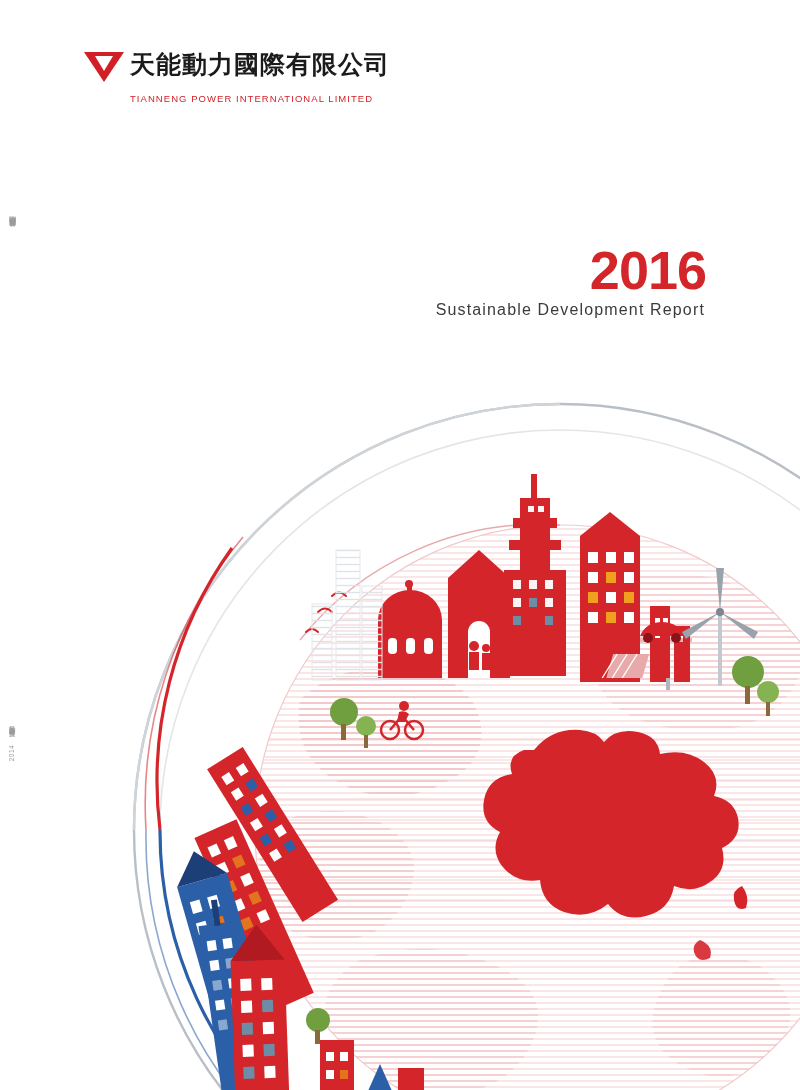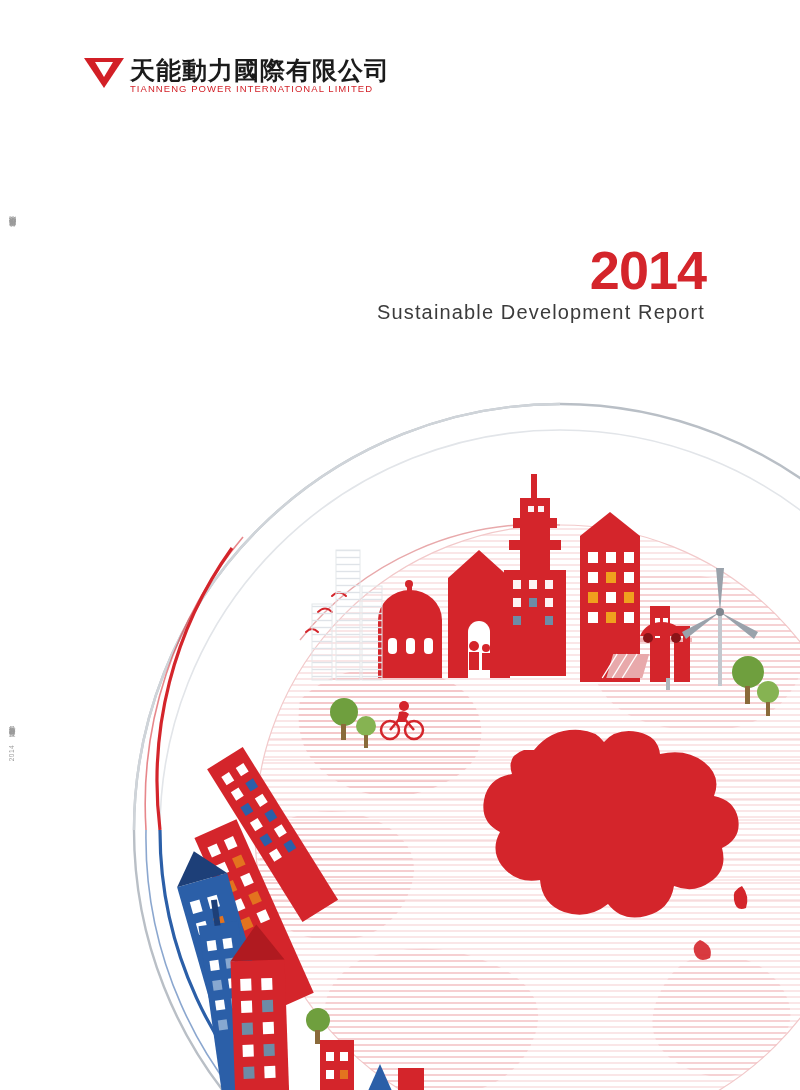--- a/index.html
+++ b/index.html
@@ -15,21 +15,21 @@
     width: 800px;
     height: 1090px;
     background: #ffffff;
     overflow: hidden;
   }
 
   
   .logo-block {
     position: absolute;
     left: 84px;
-    top: 54px;
+    top: 48px;
     display: flex;
     align-items: flex-start;
   }
   .logo-mark {
     width: 40px;
     height: 42px;
     position: relative;
     margin-right: 6px;
     flex: 0 0 auto;
   }
@@ -57,21 +57,21 @@
     font-weight: bold;
     color: #1b1b1b;
     letter-spacing: 1px;
     line-height: 1.05;
     white-space: nowrap;
   }
   .logo-en {
     font-size: 9.5px;
     color: #d21f26;
     letter-spacing: 1.05px;
-    margin-top: 0;
+    margin-top: 16px;
     white-space: nowrap;
   }
 
   
   .title-block {
     position: absolute;
     right: 94px;
     top: 246px;
     text-align: right;
   }
@@ -91,21 +91,21 @@
   .title-cn {
     font-size: 28px;
     font-weight: bold;
     color: #231f20;
     letter-spacing: 1.5px;
     line-height: 1;
     padding-bottom: 3px;
     margin-left: 6px;
   }
   .title-en {
-    font-size: 20px;
+    font-size: 16px;
     color: #3b3b3b;
     letter-spacing: 1.15px;
     margin-top: 5px;
     text-align: right;
     padding-right: 1px;
   }
 
   
   .side-text {
     position: absolute;
@@ -141,21 +141,21 @@
       <div class="v-inner"></div>
     </div>
     <div class="logo-text">
       <div class="logo-cn">天能動力國際有限公司</div>
       <div class="logo-en">TIANNENG POWER INTERNATIONAL LIMITED</div>
     </div>
   </div>
 
   <div class="title-block">
     <div class="title-row">
-      <div class="title-year">2014</div>
+      <div class="title-year">2016</div>
     </div>
     <div class="title-en">Sustainable Development Report</div>
   </div>
 
   <div class="side-text a">此報告採用環保紙印製</div>
   <div class="side-text b">2014 年度可持續發展報告</div>
 
   <div class="artwork">
     <svg width="800" height="690" viewBox="0 0 800 690" xmlns="http://www.w3.org/2000/svg">
       <defs>

